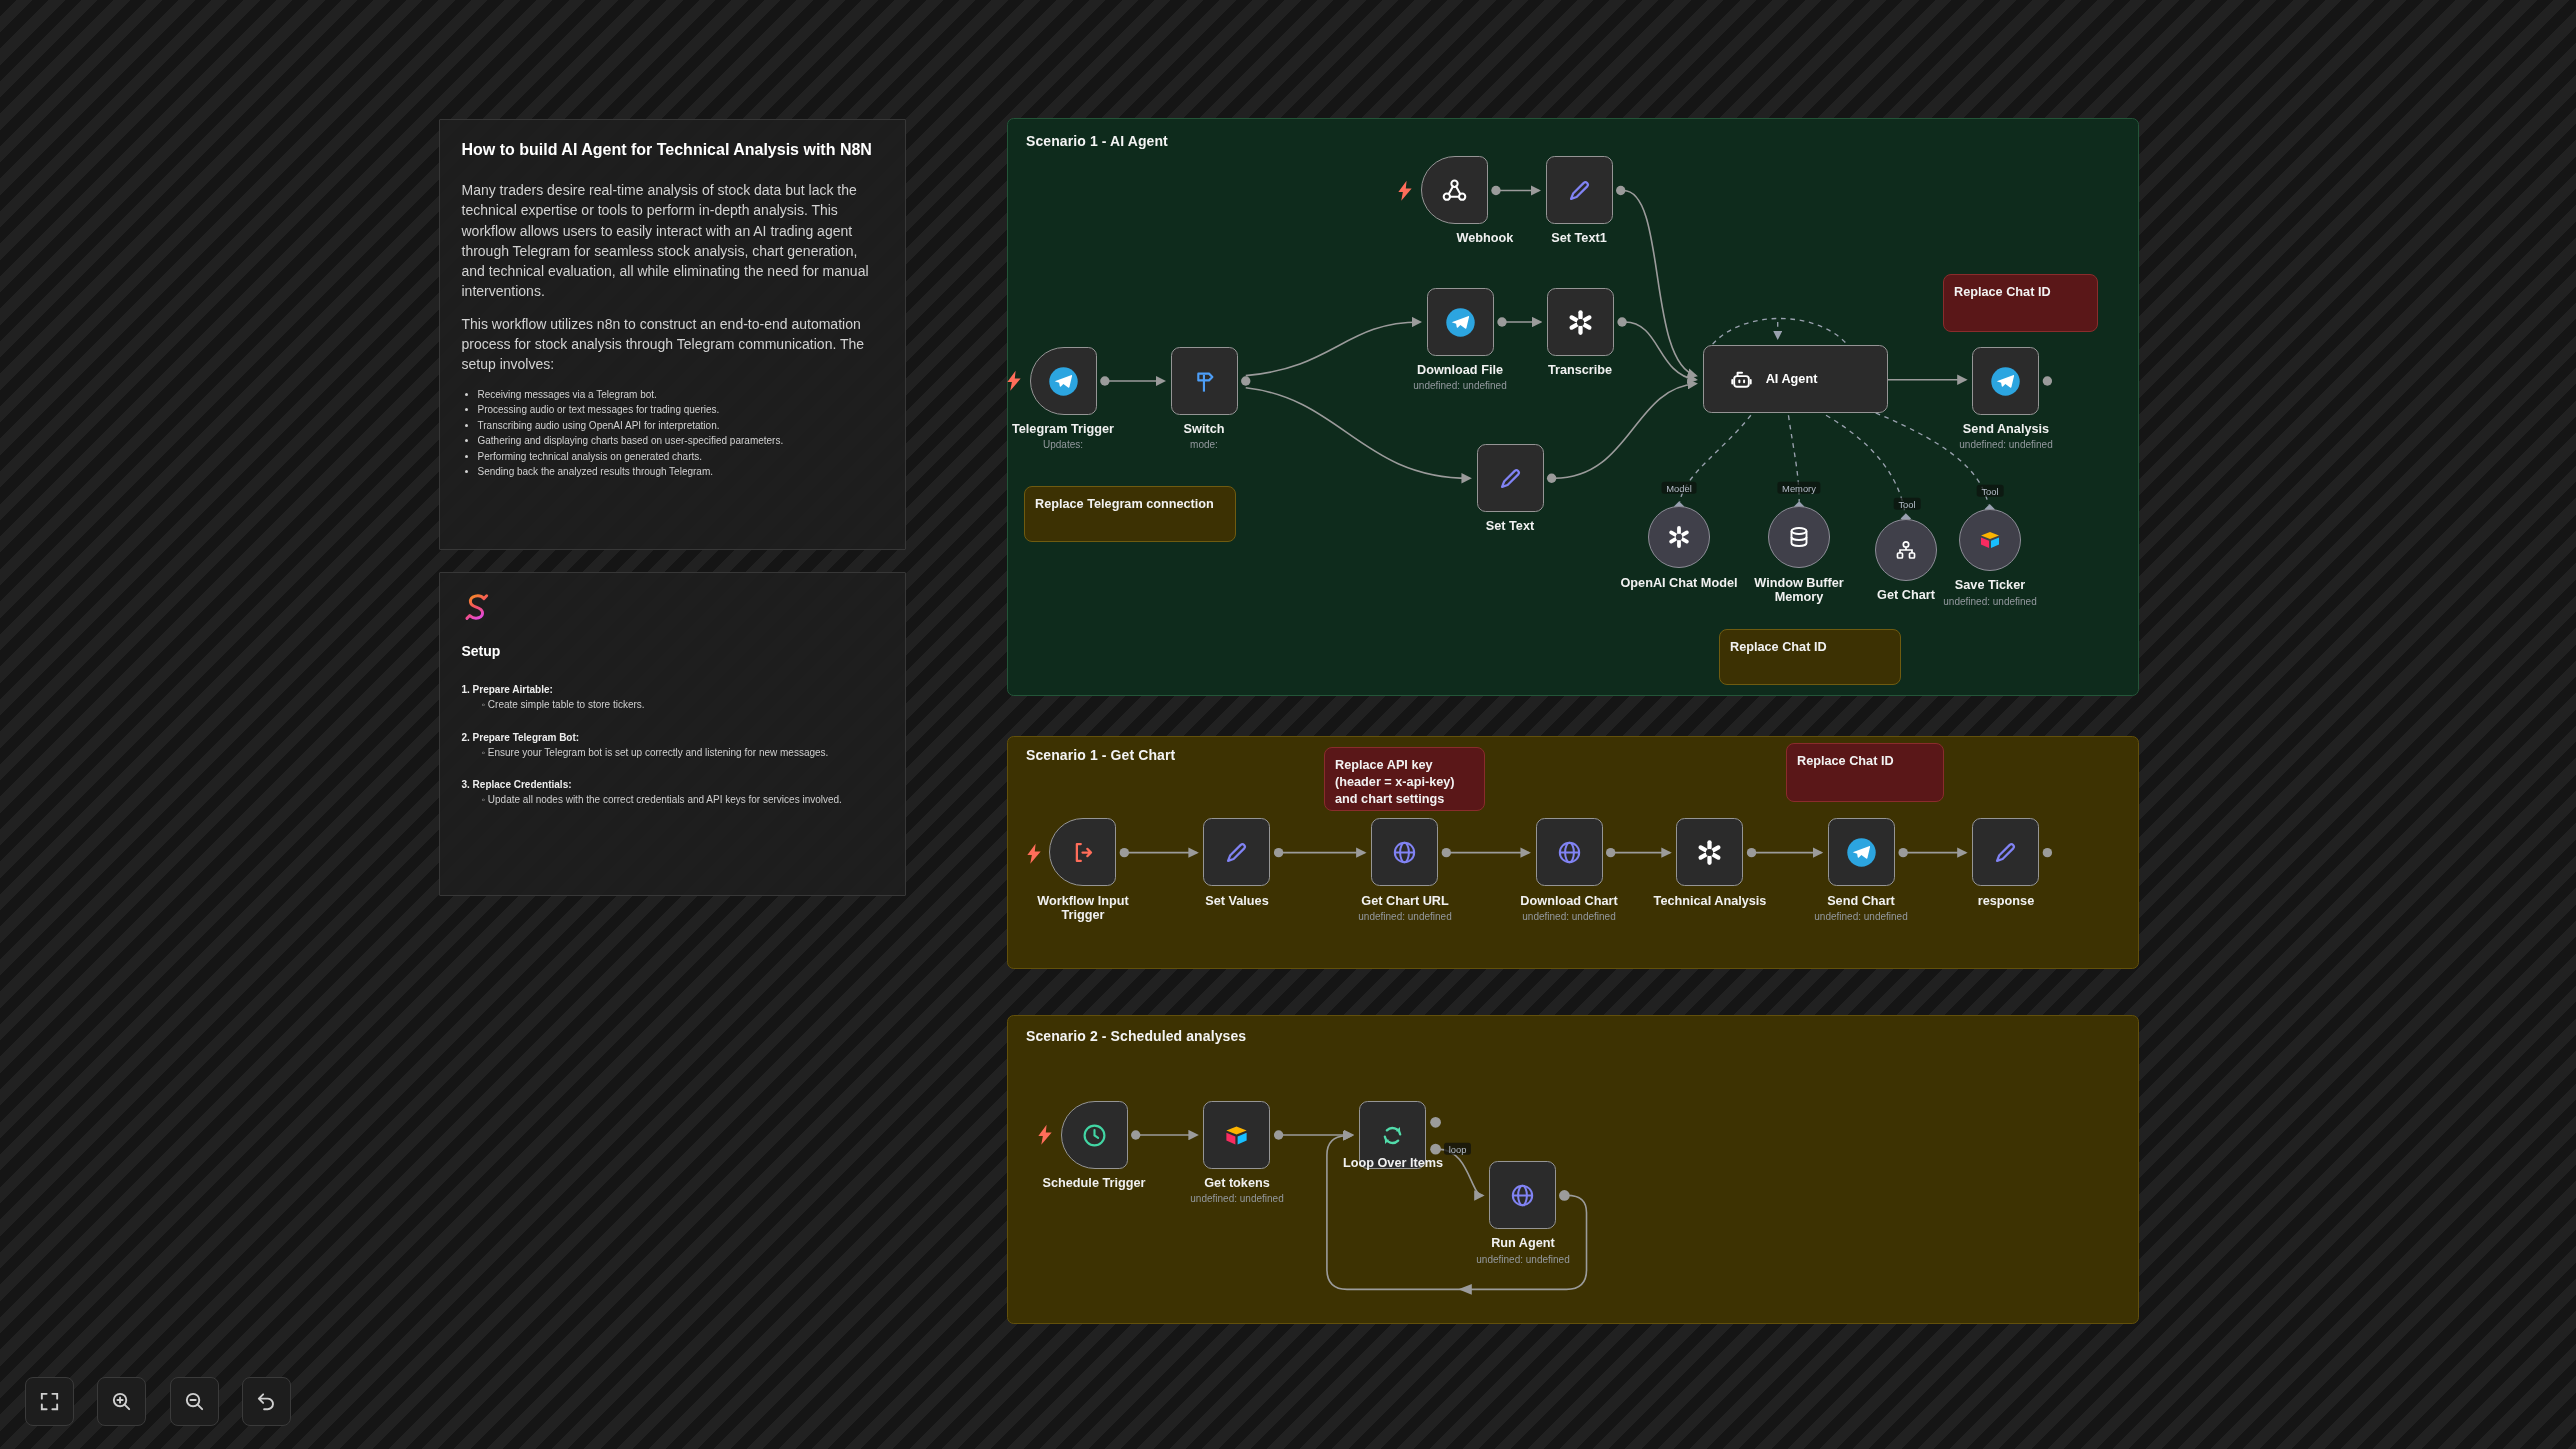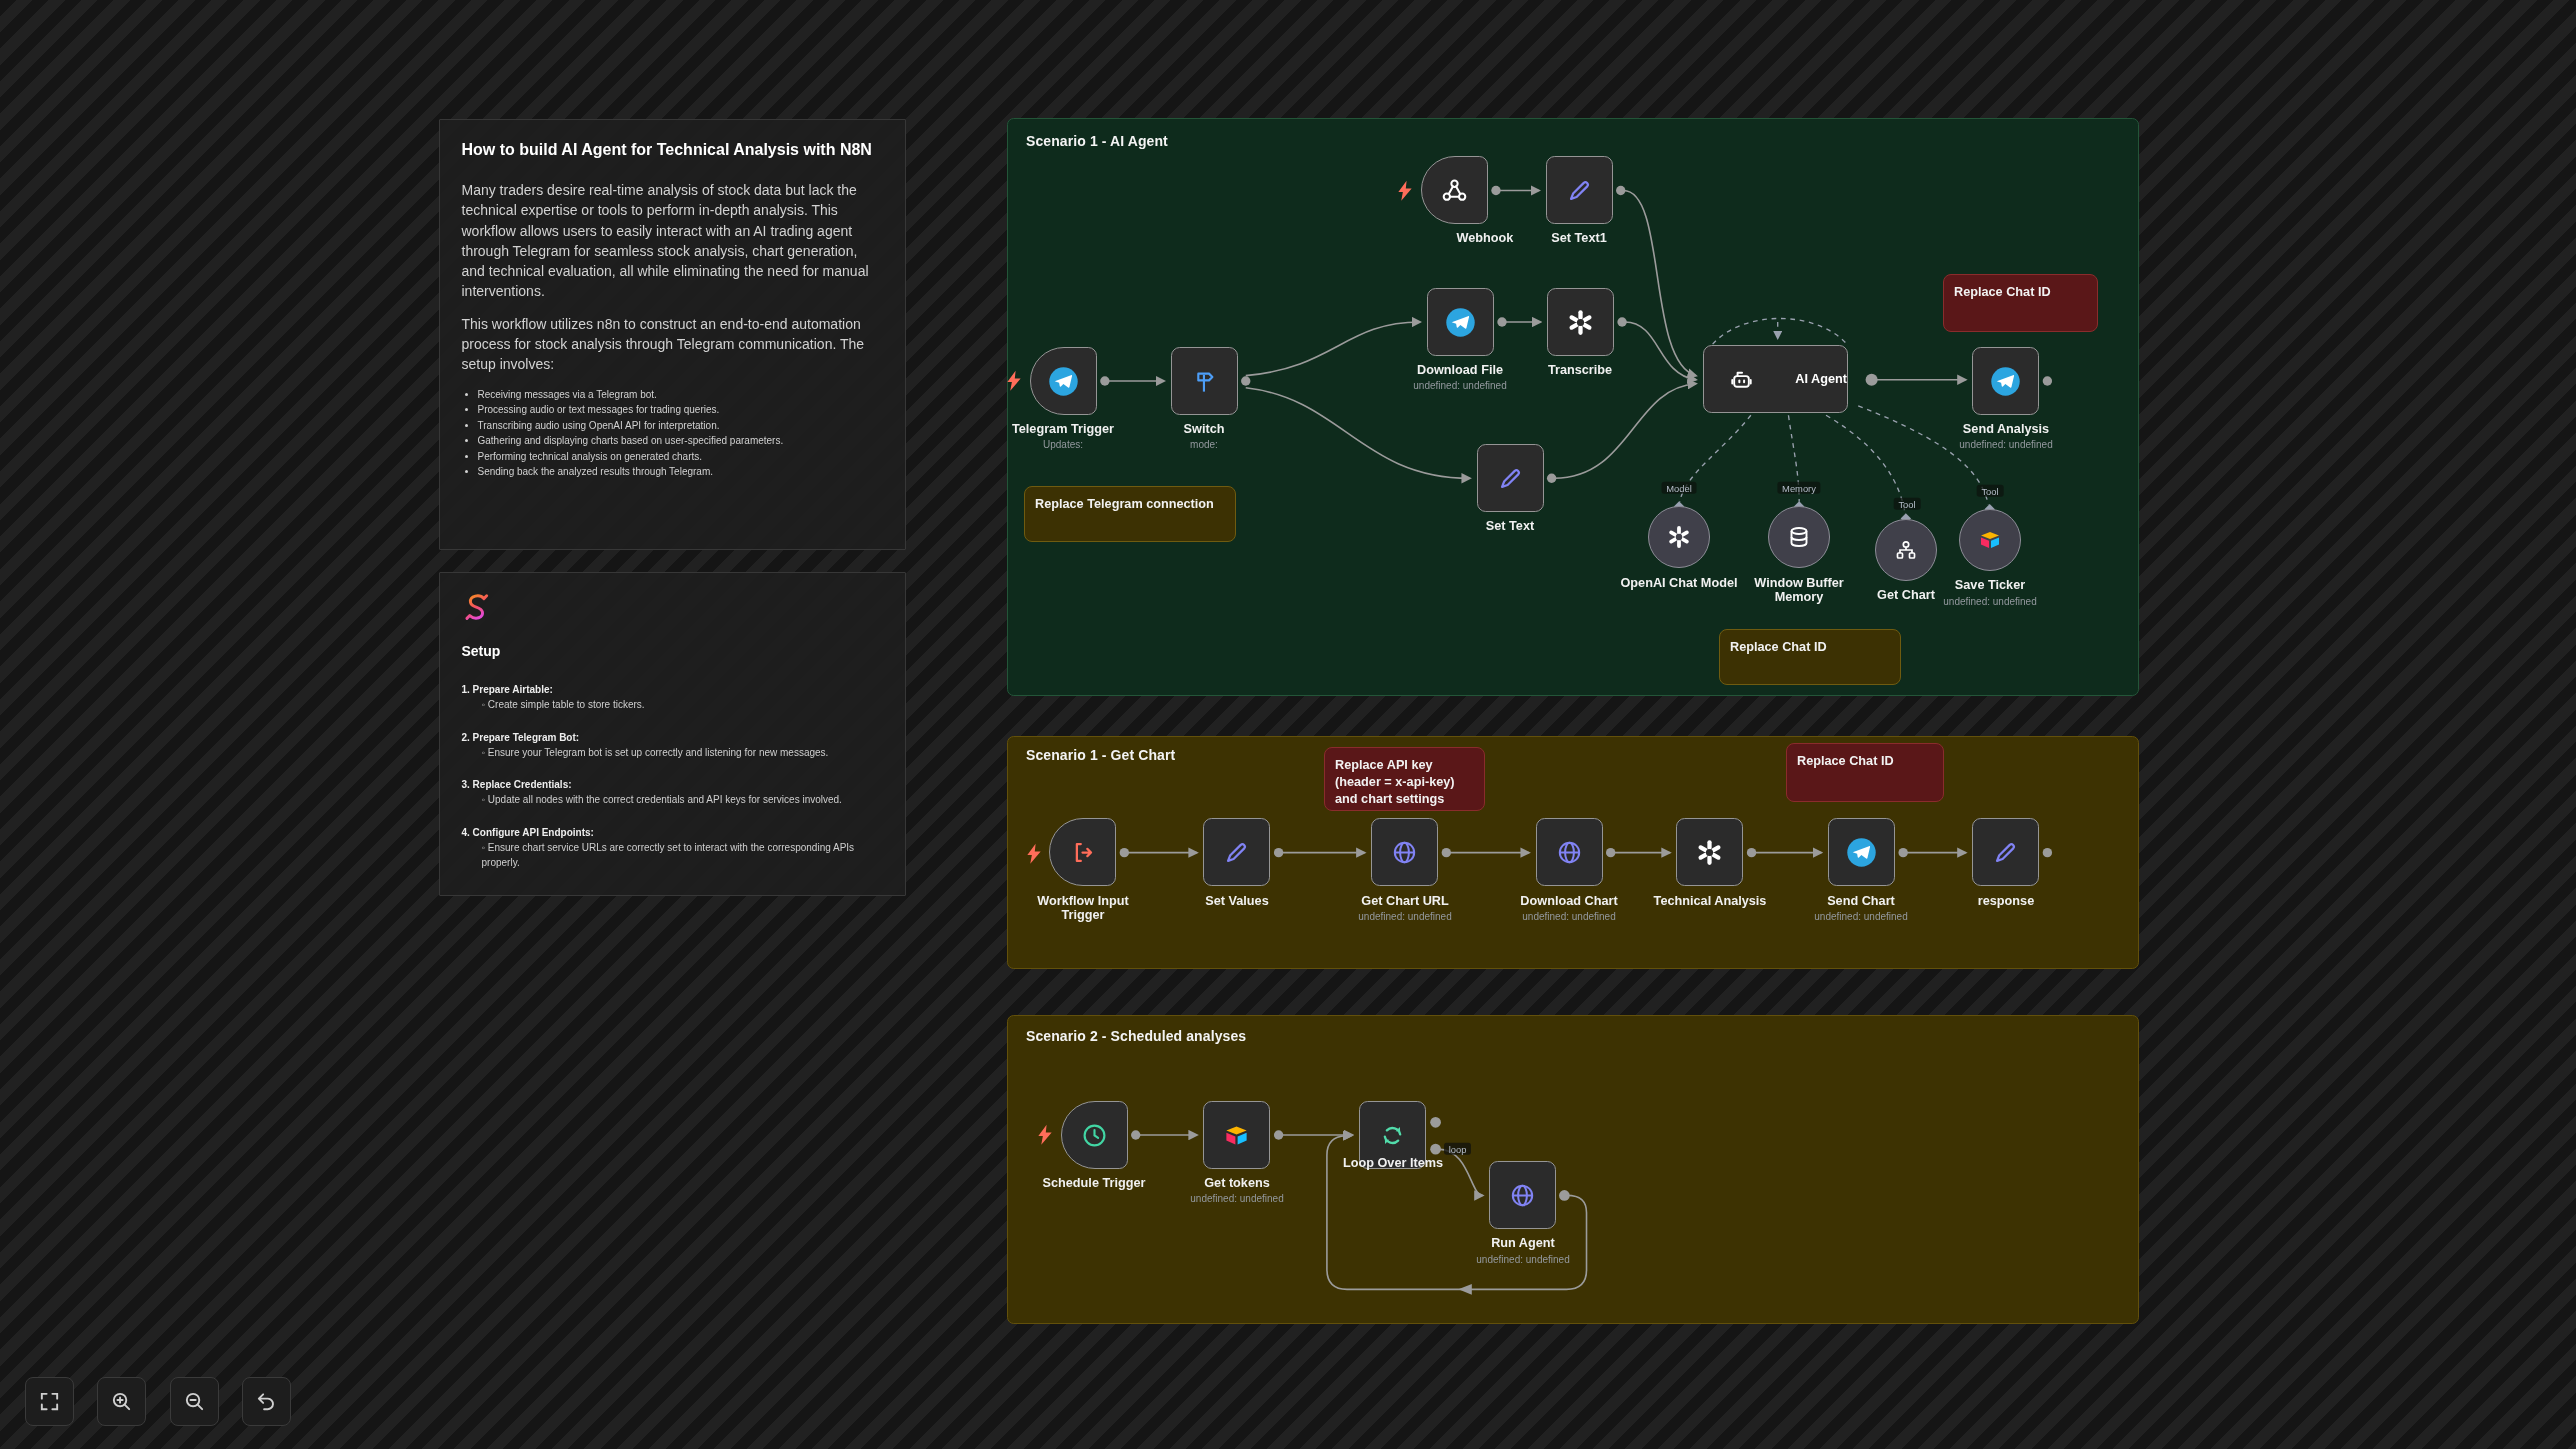--- a/index.html
+++ b/index.html
@@ -27,21 +27,21 @@
   .step-d::before{content:"◦  ";color:#bdbdbd}
   
   .sticky{position:absolute;z-index:2;border-radius:8px;color:#f2f2f2;font-weight:bold;font-size:12.7px;
           line-height:1.35;padding:8.7px 10px;box-sizing:border-box}
   .sticky.red{background:#5a1718;border:0.7px solid #8a2c2c}
   .sticky.olive{background:#3c3103;border:0.7px solid #6f5b10}
   
   .nodebox{position:absolute;z-index:4;width:67px;height:68px;background:#2b2b2b;border:1.3px solid #959595;
            border-radius:8.7px;display:flex;align-items:center;justify-content:center;box-sizing:border-box}
   .nodebox.trigger{border-radius:34px 8.7px 8.7px 34px}
-  .nodebox.wide{width:145px;justify-content:space-between;padding-left:24px}
+  .nodebox.wide{width:185px;justify-content:flex-start;padding-left:24px}
   .nodebox.circle{width:62px;height:62px;border-radius:50%;background:#40404a;border-color:#8d8d97}
   .agent-label{font-size:12.7px;font-weight:bold;color:#fff;margin-left:10.7px;white-space:nowrap}
   .nlabel{position:absolute;z-index:4;width:134px;text-align:center;font-size:12.7px;font-weight:bold;color:#f1f1f1}
   .nlabel.w2{width:114px}
   .nsub{position:absolute;z-index:4;width:134px;text-align:center;font-size:10px;color:#93989e}
   .chip{position:absolute;z-index:5;transform:translate(-50%,-50%);font-size:9.4px;color:#b4bcc8;
         background:rgba(12,20,14,.75);padding:0.7px 4.7px;border-radius:2.7px;white-space:nowrap}
   .chip.loose{transform:translate(0,-50%);background:rgba(20,20,12,.8)}
   .zap{position:absolute;z-index:4}
   
@@ -97,24 +97,20 @@
     <div class="step-t">1. Prepare Airtable:</div>
     <div class="step-d">Create simple table to store tickers.</div>
   </div>
   <div class="step">
     <div class="step-t">2. Prepare Telegram Bot:</div>
     <div class="step-d">Ensure your Telegram bot is set up correctly and listening for new messages.</div>
   </div>
   <div class="step">
     <div class="step-t">3. Replace Credentials:</div>
     <div class="step-d">Update all nodes with the correct credentials and API keys for services involved.</div>
-  </div>
-  <div class="step">
-    <div class="step-t">4. Configure API Endpoints:</div>
-    <div class="step-d">Ensure chart service URLs are correctly set to interact with the corresponding APIs properly.</div>
   </div>
 </div>
 
 <div class="sticky red" style="left:1943px;top:274px;width:155px;height:58px">Replace Chat ID</div>
 <div class="sticky olive" style="left:1024px;top:486px;width:212px;height:56px">Replace Telegram connection</div>
 <div class="sticky olive" style="left:1719px;top:629px;width:182px;height:56px">Replace Chat ID</div>
 <div class="sticky red" style="left:1324px;top:747px;width:161px;height:64px">Replace API key (header = x-api-key) and chart settings</div>
 <div class="sticky red" style="left:1786px;top:743px;width:158px;height:59px">Replace Chat ID</div>
 
 <svg id="wires" width="2576" height="1449" viewBox="0 0 3840 2160">

